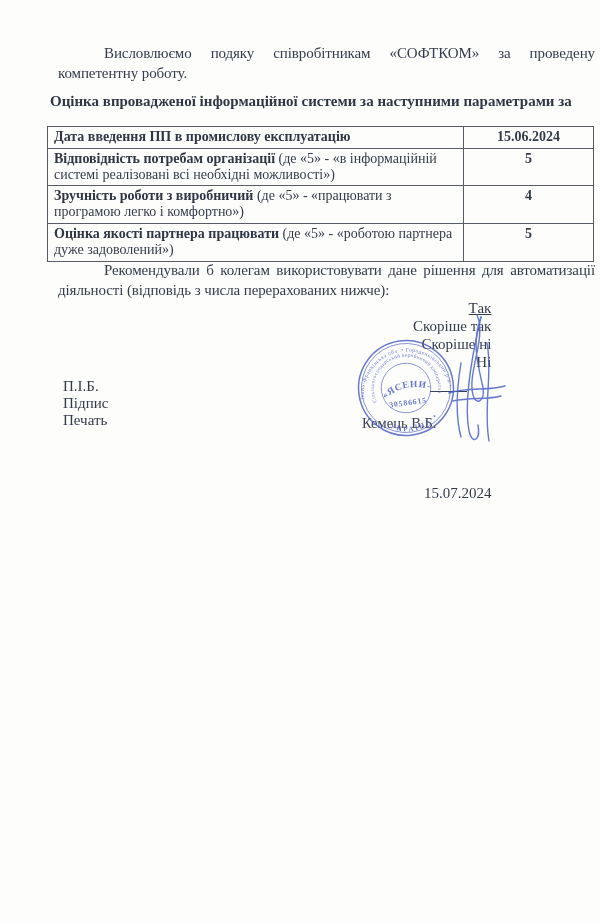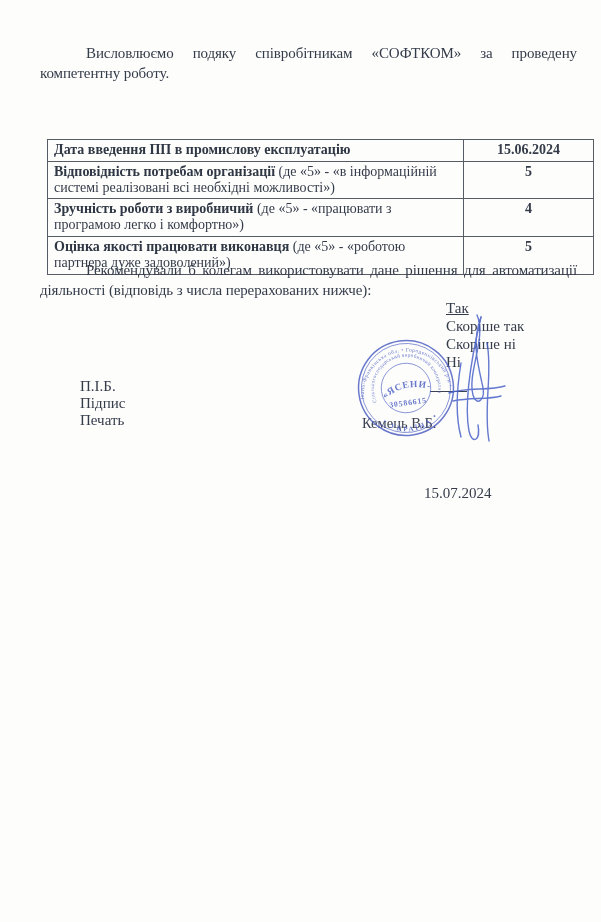--- a/index.html
+++ b/index.html
@@ -8,21 +8,21 @@
     position: relative;
     width: 601px;
     height: 922px;
     background: #fdfdfc;
     font-family: "Liberation Serif", "DejaVu Serif", serif;
     color: #343b49;
     overflow: hidden;
   }
   .para {
     position: absolute;
-    left: 40px;
+    left: 58px;
     width: 537px;
     font-size: 15px;
     line-height: 20px;
     text-align: justify;
     letter-spacing: -0.1px;
   }
   .indent { text-indent: 46px; }
   .para1 { top: 43px; }
   .para2 { top: 260px; }
   .heading {
@@ -31,50 +31,50 @@
     top: 91px;
     width: 537px;
     font-size: 15px;
     font-weight: bold;
     line-height: 20px;
     color: #2f3744;
   }
   table.eval {
     position: absolute;
     left: 47px;
-    top: 139px;
+    top: 126px;
     width: 546px;
     border-collapse: collapse;
     table-layout: fixed;
   }
   table.eval td {
     border: 1px solid #565b64;
     font-size: 14px;
     line-height: 15.8px;
     padding: 2px 6px 3px 6px;
     vertical-align: top;
   }
   table.eval td.label-cell { width: 416px; }
   table.eval td.value-cell { width: 130px; text-align: center; font-weight: bold; }
   table.eval .lead { font-weight: bold; color: #2f3744; }
   .options {
     position: absolute;
-    left: 446px;
+    left: 413px;
     top: 299px;
     font-size: 15px;
     line-height: 18px;
+    text-align: right;
   }
   .options .opt { display: block; }
   .options .u { text-decoration: underline; }
   .sig-label {
     position: absolute;
     left: 63px;
     font-size: 15px;
     line-height: 17px;
-    margin-left: 17px;
   }
   .lbl-name  { top: 378px; }
   .lbl-sign  { top: 395px; }
   .lbl-stamp { top: 412px; }
   .typed-name {
     position: absolute;
     left: 362px;
     top: 378px;
     font-size: 14.5px;
     color: #3a4150;
@@ -112,38 +112,39 @@
   }
 </style>
 </head>
 <body>
 
 <div class="page">
 
   <p class="para indent para1">Висловлюємо подяку співробітникам «СОФТКОМ» за проведену компетентну роботу.</p>
 
   <div class="heading">
+    <div>Оцінка впровадженої інформаційної системи за наступними параметрами за</div>
   </div>
 
   <table class="eval">
     <tbody>
       <tr>
         <td class="label-cell"><span class="lead">Дата введення ПП в промислову експлуатацію</span><span></span></td>
         <td class="value-cell">15.06.2024</td>
       </tr>
       <tr>
         <td class="label-cell"><span class="lead">Відповідність потребам організації</span><span> (де «5» - «в інформаційній системі реалізовані всі необхідні можливості»)</span></td>
         <td class="value-cell">5</td>
       </tr>
       <tr>
         <td class="label-cell"><span class="lead">Зручність роботи з виробничий</span><span> (де «5» - «працювати з програмою легко і комфортно»)</span></td>
         <td class="value-cell">4</td>
       </tr>
       <tr>
-        <td class="label-cell"><span class="lead">Оцінка якості працювати виконавця</span><span> (де «5» - «роботою партнера дуже задоволений»)</span></td>
+        <td class="label-cell"><span class="lead">Оцінка якості партнера працювати</span><span> (де «5» - «роботою партнера дуже задоволений»)</span></td>
         <td class="value-cell">5</td>
       </tr>
     </tbody>
   </table>
 
   <p class="para indent para2">Рекомендували б колегам використовувати дане рішення для автоматизації діяльності (відповідь з числа перерахованих нижче):</p>
 
   <div class="options">
     <span class="opt u">Так</span>
     <span class="opt">Скоріше так</span>

